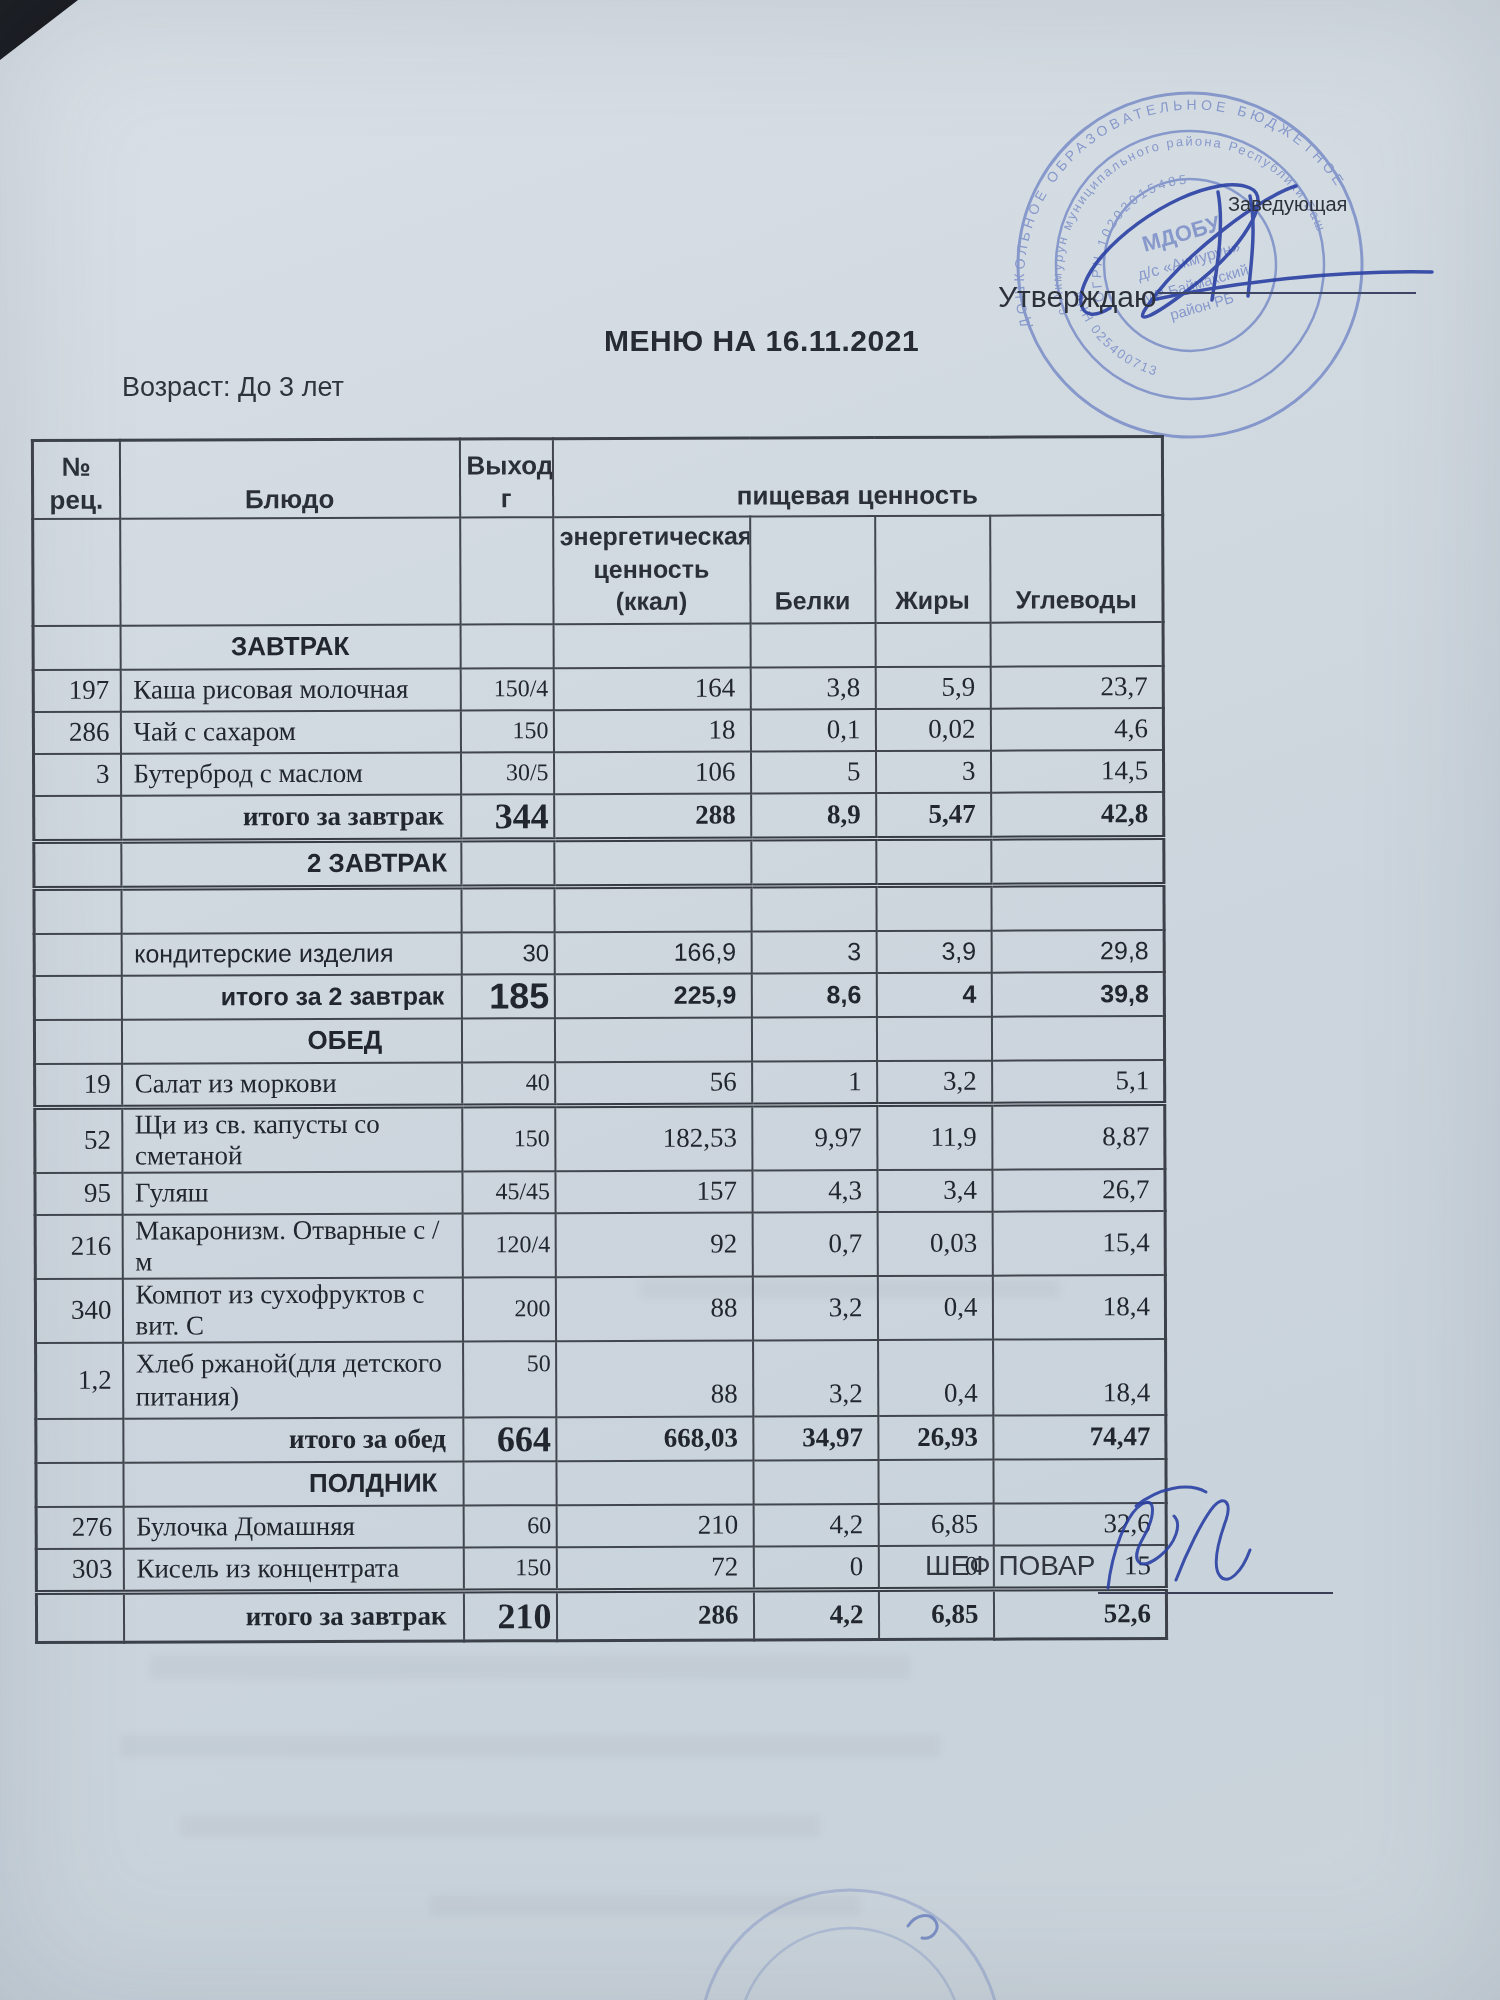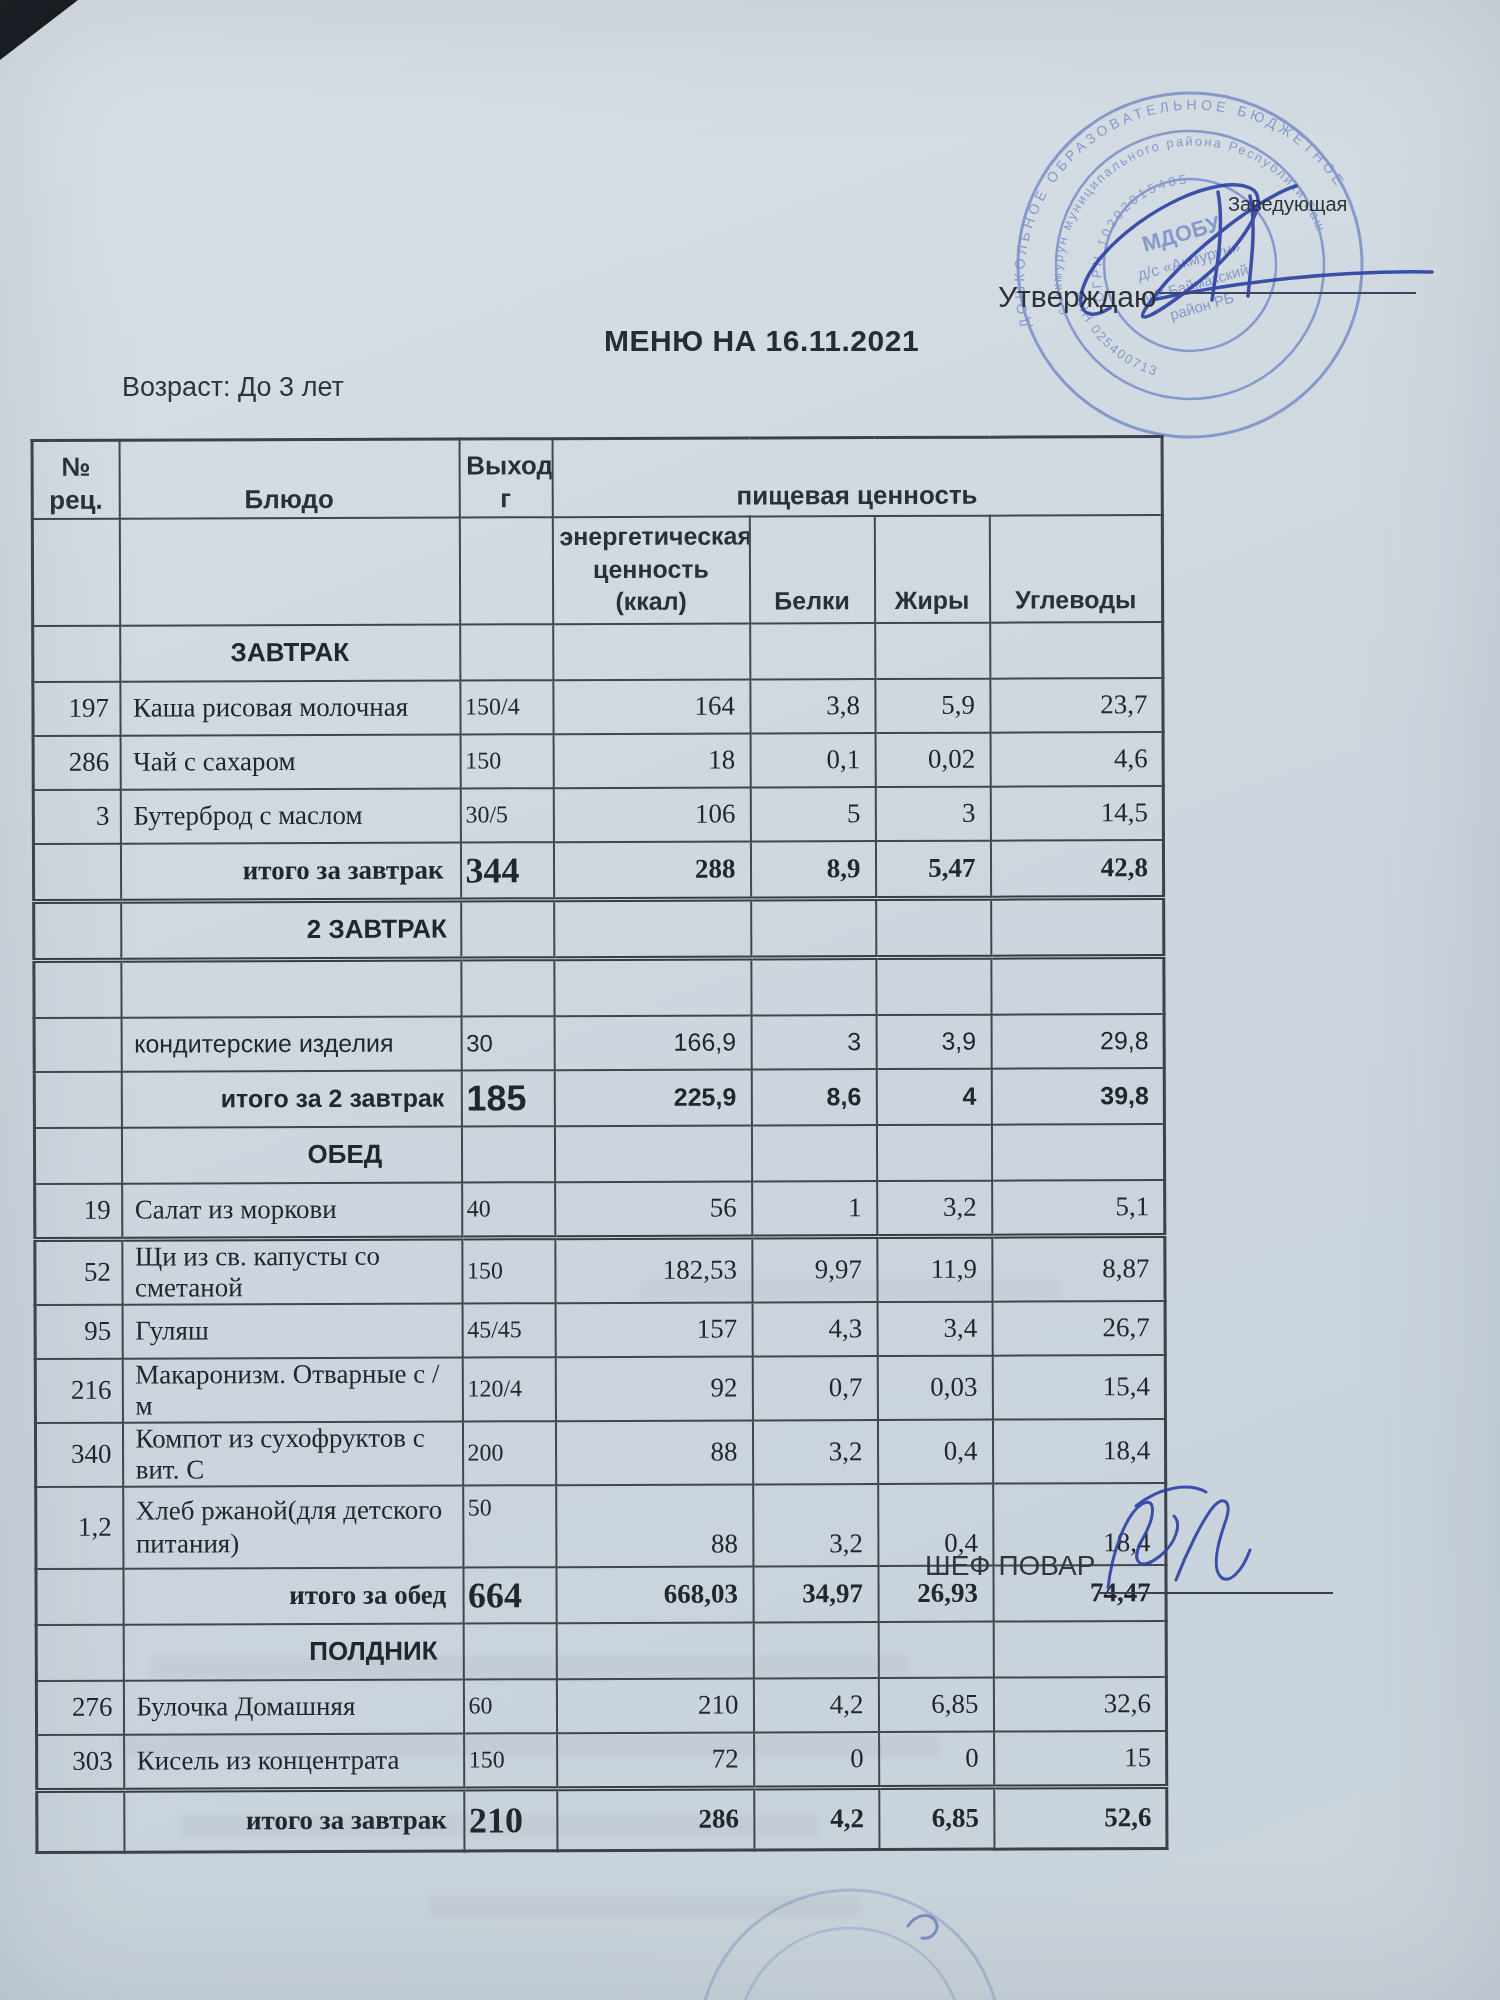--- a/index.html
+++ b/index.html
@@ -31,21 +31,21 @@
   tr.r-section td{height:42px;}
   tr.r-item td{height:40px;}
   tr.r-total td{height:42px;}
   tr.r-empty td{height:42px;}
   tr.tall td{height:66px;}
   tr.last td{height:46px;}
   .f-serif{font-family:"Liberation Serif",serif;font-size:27px;}
   .f-sans{font-family:"Liberation Sans",sans-serif;font-size:25px;}
   td.c-no{text-align:right;padding:0 10px 0 2px;}
   td.c-dish{text-align:left;padding:0 6px 0 12px;}
-  td.c-out{text-align:left;padding:6px 4px;font-size:24px;}
+  td.c-out{text-align:right;padding:0 4px;font-size:24px;}
   td.c-num{text-align:right;padding:0 14px 0 2px;}
   tr.r-section td.c-dish{font-family:"Liberation Sans",sans-serif;font-weight:bold;font-size:26px;text-align:center;padding:0;}
   tr.indent td.c-dish{text-align:left;padding-left:185px;}
   tr.r-total td{font-weight:bold;}
   tr.r-total td.c-dish{text-align:right;padding-right:16px;}
   tr.r-total td.c-out{font-size:36px;}
   tr.thick-b td{border-bottom:5px double #383d45;}
   tr.tall td.c-out{vertical-align:top;padding-top:8px;}
   tr.tall td.c-num{vertical-align:bottom;padding-bottom:6px;}
   tr.tall td.c-dish{line-height:1.2;}

